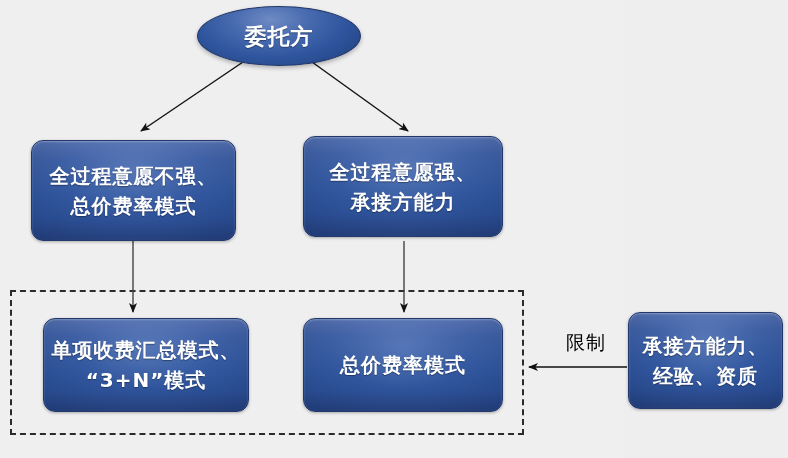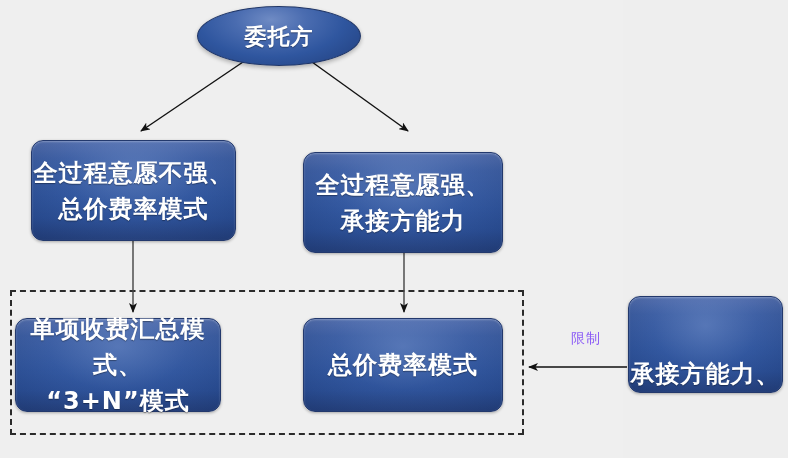--- a/index.html
+++ b/index.html
@@ -46,21 +46,21 @@
       linear-gradient(to bottom,
         #5570ae 0%,
         #3d5fa3 18%,
         #2f559d 55%,
         #2a4f96 78%,
         #24407c 100%);
     box-shadow:
       inset 0 1px 2px rgba(255,255,255,0.35),
       0 1px 3px rgba(0,0,0,0.30);
     border: 1px solid #23396d;
-    font-size: 24px;
+    font-size: 20px;
   }
   .box::after {
     content: "";
     position: absolute;
     left: 0; right: 0; top: 0; bottom: 0;
     border-radius: 12px;
     background: radial-gradient(ellipse at 50% 30%,
        rgba(110,140,200,0.55) 0%,
        rgba(80,110,180,0.12) 48%,
        rgba(20,40,90,0.25) 100%);
@@ -80,43 +80,43 @@
         #27488a 82%,
         #1d3567 100%);
     box-shadow: 0 2px 4px rgba(0,0,0,0.28);
     border: 1px solid #203667;
     font-size: 22px;
   }
   .ellipse .label { position: relative; z-index: 2; }
 
   #node-client      { left: 197px; top: 6px;   width: 164px; height: 60px; }
   #node-low-will    { left: 31px;  top: 140px; width: 205px; height: 101px; }
-  #node-high-will   { left: 303px; top: 152px; width: 200px; height: 101px; }
-  #node-itemized    { left: 15px;  top: 318px; width: 206px; height: 94px; justify-content: center; }
+  #node-high-will   { left: 303px; top: 136px; width: 200px; height: 101px; }
+  #node-itemized    { left: 43px;  top: 318px; width: 206px; height: 94px; justify-content: center; }
   #node-lumpsum     { left: 303px; top: 318px; width: 200px; height: 94px; }
-  #node-capability  { left: 628px; top: 296px; width: 155px; height: 97px; align-items: flex-end; }
+  #node-capability  { left: 628px; top: 312px; width: 155px; height: 97px; }
 
   #dashed-group {
     position: absolute;
     left: 10px;
     top: 290px;
     width: 514px;
     height: 145px;
     border: 2px dashed #2b2b2b;
     box-sizing: border-box;
     background: transparent;
   }
   #edge-label-restrict {
     position: absolute;
     left: 556px;
     top: 330px;
     width: 60px;
     text-align: center;
-    font-size: 14px;
-    color: #8b5cf6;
+    font-size: 19px;
+    color: #000000;
     font-weight: normal;
     letter-spacing: 1px;
   }
 </style>
 </head>
 <body>
 
 <div id="canvas">
 
   <div id="dashed-group"></div>
@@ -174,18 +174,19 @@
     </span>
   </div>
 
   <div class="node box" id="node-lumpsum">
     <span class="label">总价费率模式</span>
   </div>
 
   <div class="node box" id="node-capability">
     <span class="label">
       <span>承接方能力、</span><br>
+      <span>经验、资质</span>
     </span>
   </div>
 
   <div id="edge-label-restrict">限制</div>
 
 </div>
 
 </body></html>

